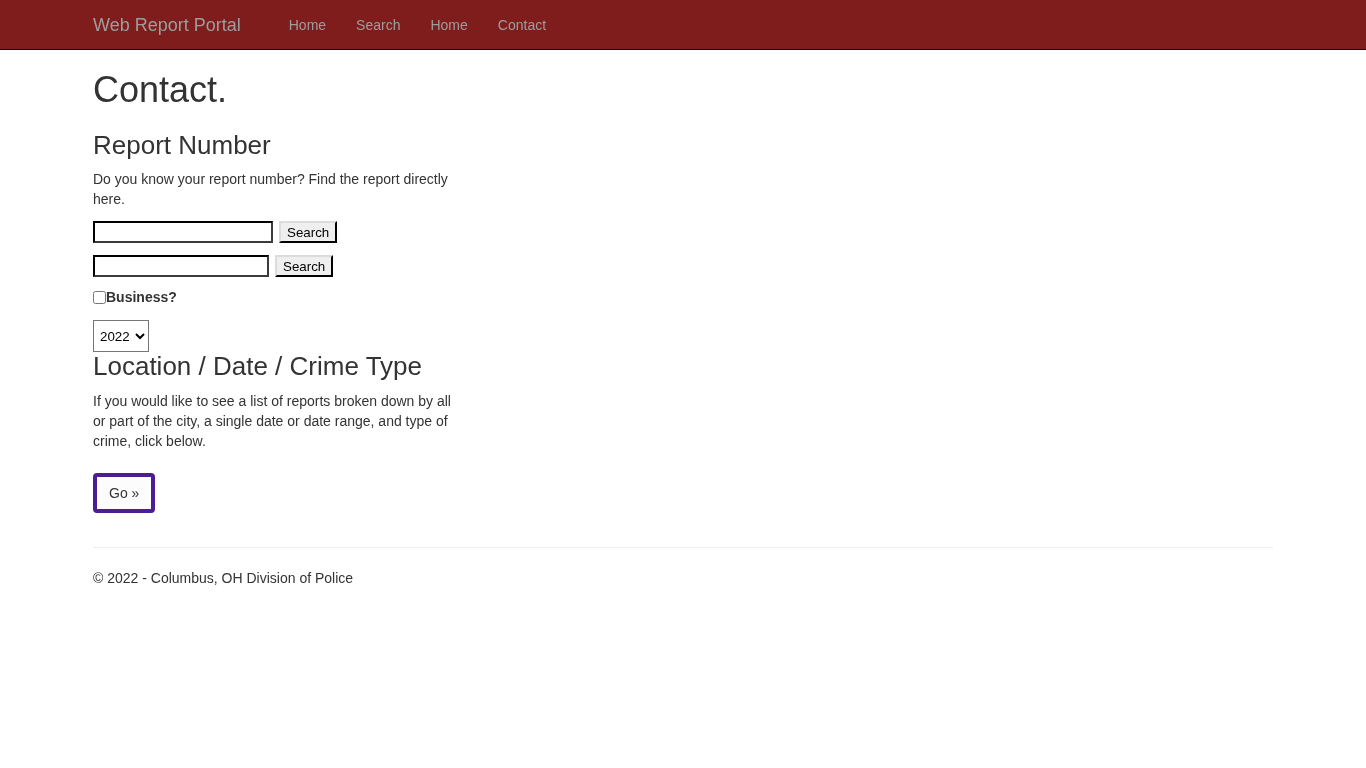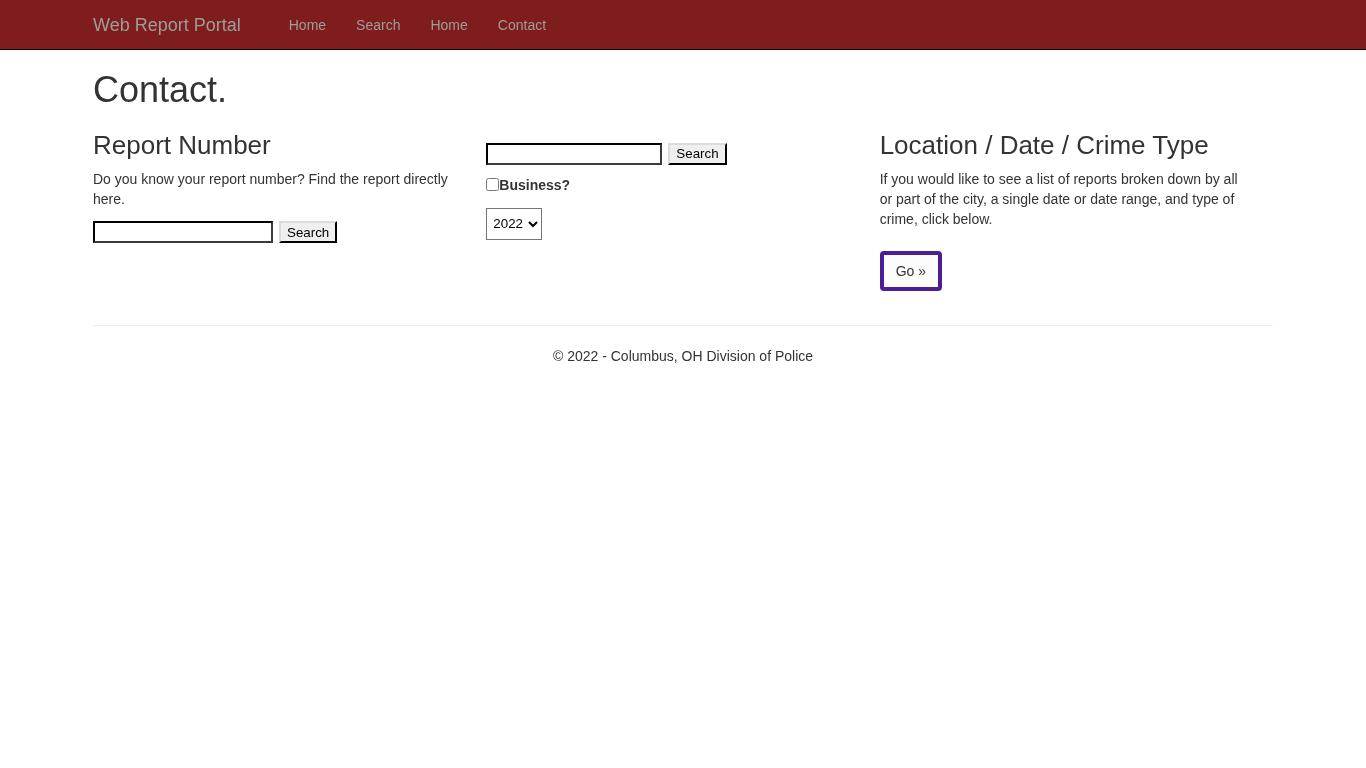--- a/index.html
+++ b/index.html
@@ -76,20 +76,21 @@
     line-height: 1.1;
     color: #333333;
     margin: 20px 0 10px 0;
     letter-spacing: 0px;
   }
 
   
   .row {
     display: flex;
     margin-top: 21px;
+    flex-direction: column;
   }
   .col {
     width: 400px;
     box-sizing: border-box;
     padding-right: 30px;
   }
   .col h2 {
     font-size: 26px;
     font-weight: 400;
     line-height: 1.1;
@@ -194,25 +195,24 @@
   
   footer {
     margin-top: 34px;
   }
   footer hr {
     border: 0;
     border-top: 1px solid #eeeeee;
     margin: 0 0 20px 0;
   }
   footer p {
-    margin: 8px;
-    font-size: 14px;
-    line-height: 20px;
-    color: #333333;
-    text-align: center;
+    margin: 0;
+    font-size: 14px;
+    line-height: 20px;
+    color: #333333;
   }
 </style>
 </head>
 <body>
 
 <div class="navbar">
   <div class="navbar-inner">
     <a class="navbar-brand" href="#">Web Report Portal</a>
     <ul class="nav-links">
       <li>

